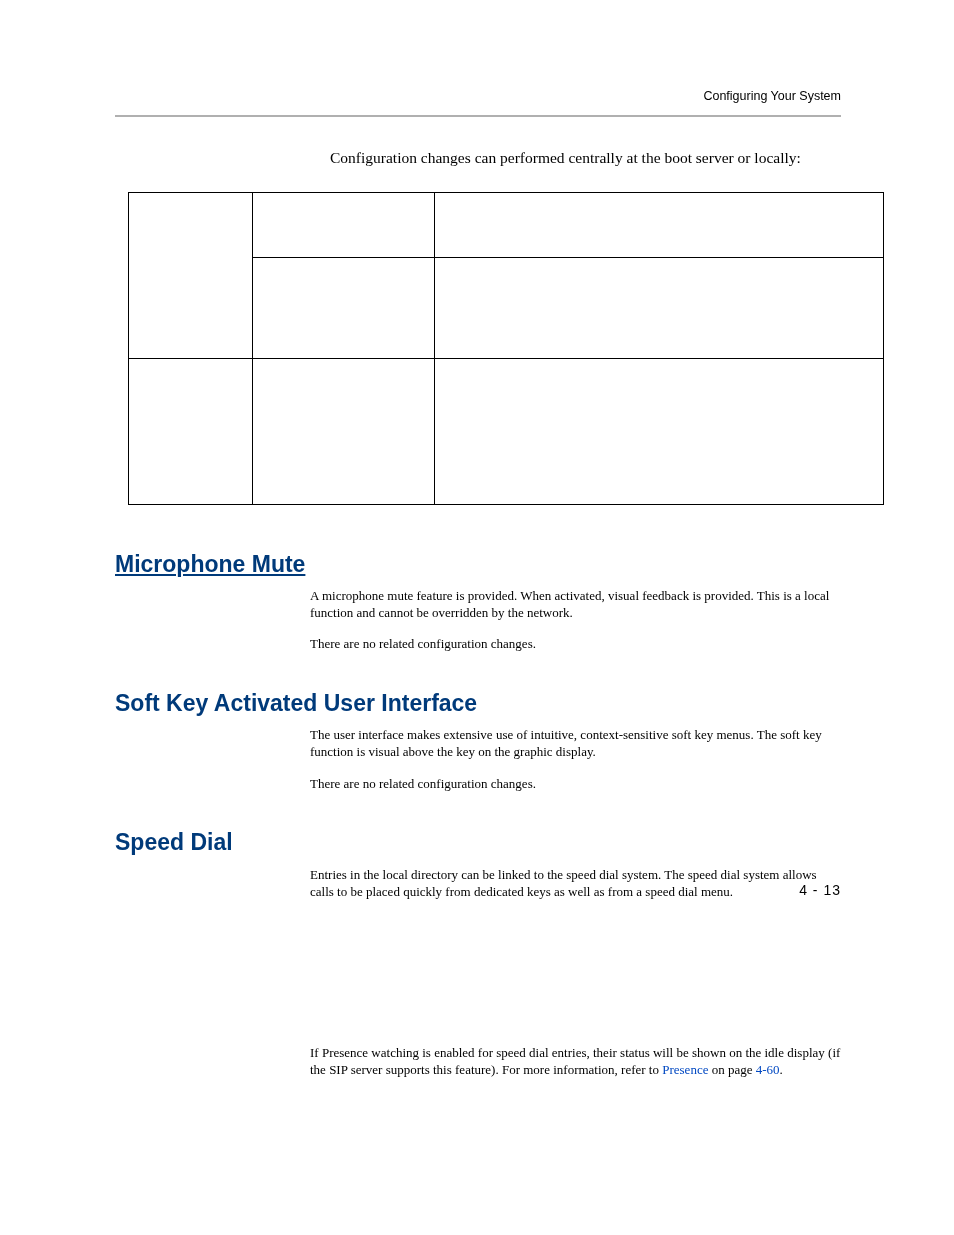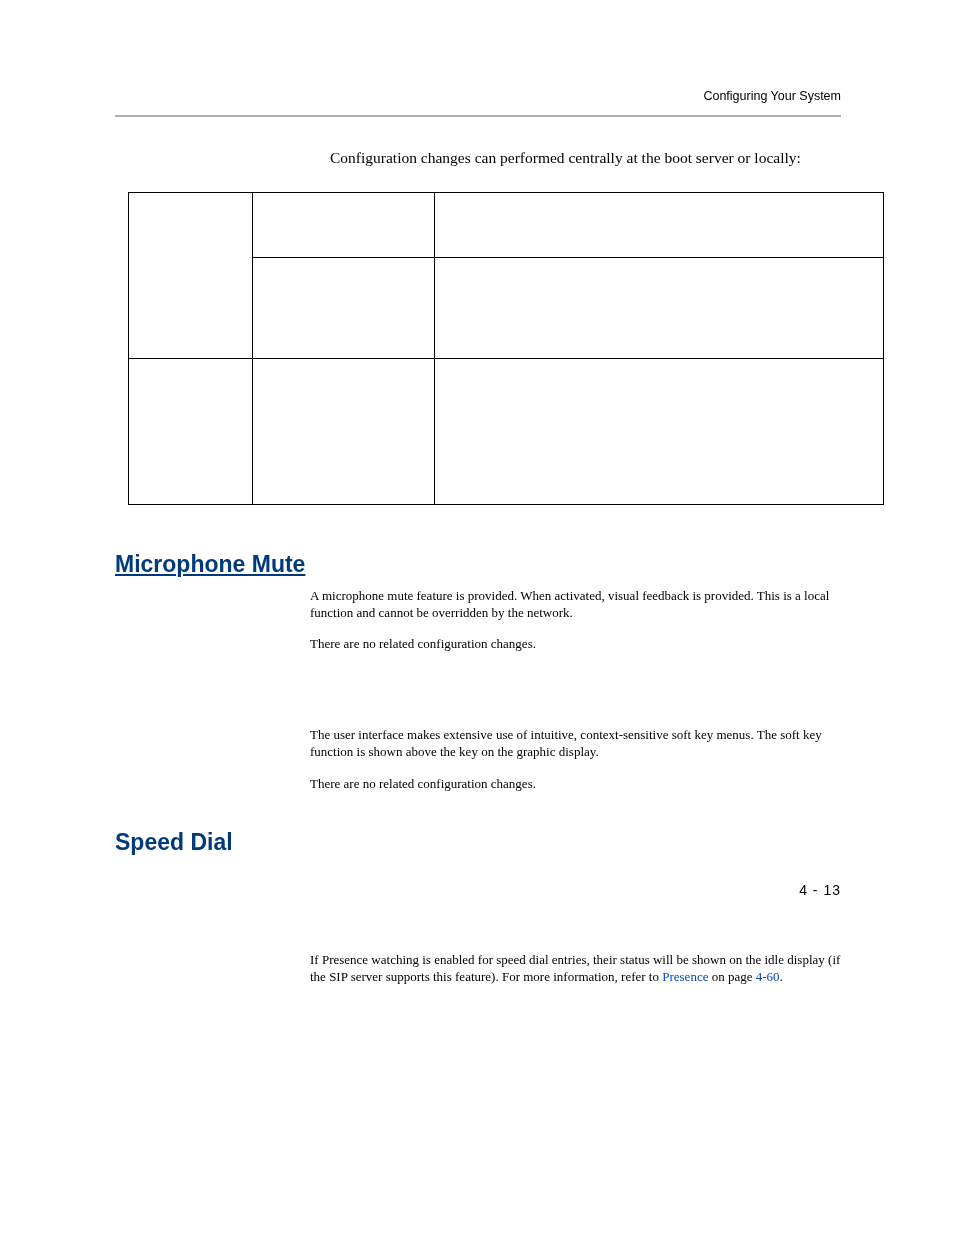--- a/index.html
+++ b/index.html
@@ -83,21 +83,21 @@
     font-size: 13px;
     line-height: 1.28;
     color: #000;
   }
   .p-mic1 { top: 588px; }
   .p-mic2 { top: 636px; }
   .p-sk1  { top: 727px; }
   .p-sk2  { top: 776px; }
   .p-sd1  { top: 867px; }
   .p-sd2  { top: 936px; }
-  .p-sd3  { top: 952px; }
+  .p-sd3  { top: 1045px; }
 
   .link { color: #0048c2; }
 
   .folio {
     position: absolute;
     bottom: 93px;
     right: 113px;
     font-size: 14px;
     letter-spacing: 1px;
     font-family: Liberation Sans, sans-serif;
@@ -129,23 +129,25 @@
       <td class="col-b"></td>
       <td class="col-c"></td>
     </tr>
   </tbody>
     </table>
 
   <div class="sec-heading h-mic">Microphone Mute</div>
   <div class="body-block p-mic1">A microphone mute feature is provided. When activated, visual feedback is provided. This is a local function and cannot be overridden by the network.</div>
   <div class="body-block p-mic2">There are no related configuration changes.</div>
 
-  <div class="body-block p-sk1">The user interface makes extensive use of intuitive, context-sensitive soft key menus. The soft key function is shown above the key on the graphic display.</div>
+  <div class="sec-heading h-soft">Soft Key Activated User Interface</div>
+  <div class="body-block p-sk1">The user interface makes extensive use of intuitive, context-sensitive soft key menus. The soft key function is visual above the key on the graphic display.</div>
   <div class="body-block p-sk2">There are no related configuration changes.</div>
 
   <div class="sec-heading h-spd">Speed Dial</div>
+  <div class="body-block p-sd1">Entries in the local directory can be linked to the speed dial system. The speed dial system allows calls to be placed quickly from dedicated keys as well as from a speed dial menu.</div>
   <div class="body-block p-sd3">
     <span>If Presence watching is enabled for speed dial entries, their status will be shown on the idle display (if the SIP server supports this feature). For more information, refer to </span><span class="link">Presence</span><span> on page </span><span class="link">4-60</span><span>.</span>
   </div>
 
   <div class="folio">4 - 13</div>
 
 </div>
 
 </body></html>

